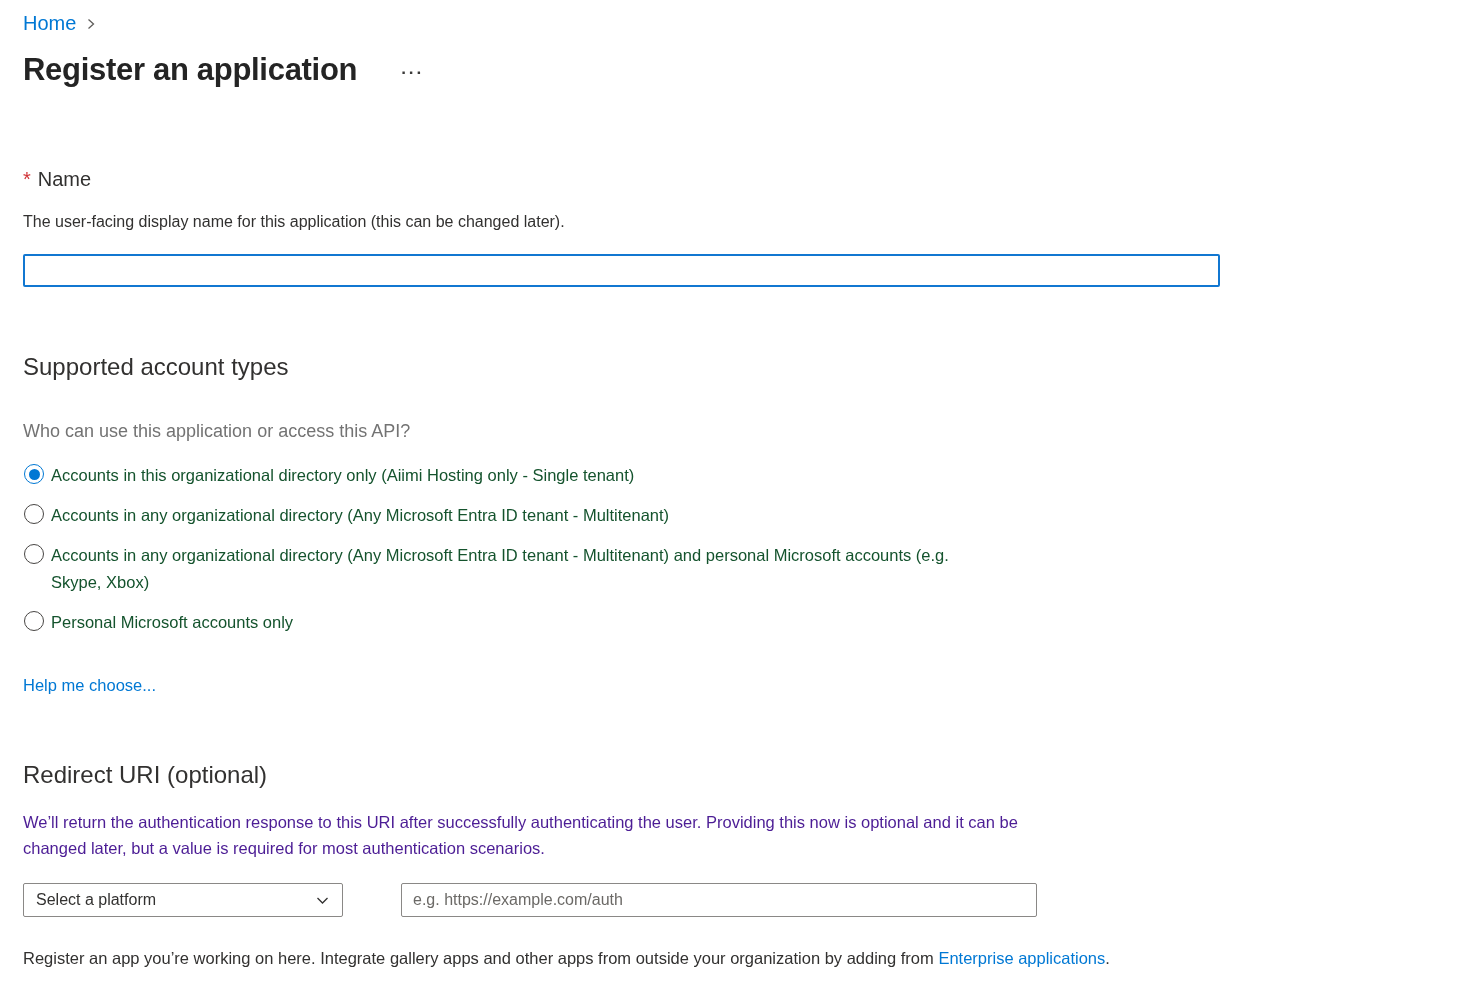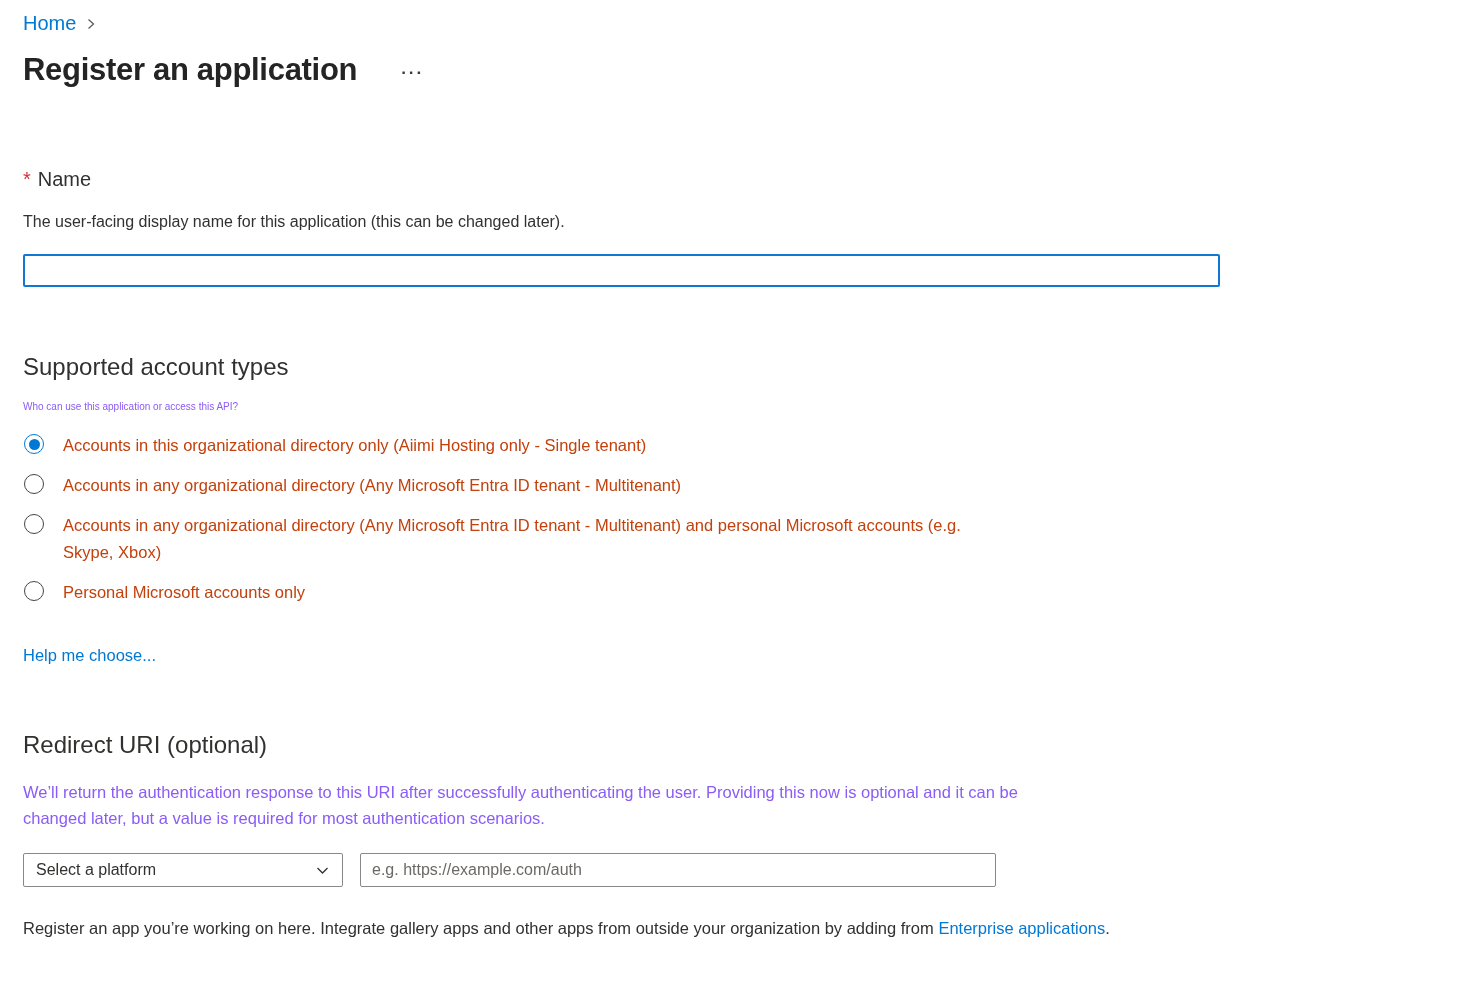--- a/index.html
+++ b/index.html
@@ -35,44 +35,44 @@
   .name-input {
     margin-top: 23px;
     width: 1197px; height: 33px;
     border: 2px solid #1177d1; border-radius: 2px;
     font-size: 16px; font-family: inherit; color: #323130;
     padding: 0 8px; outline: none; display: block;
   }
 
   
   .section-heading { margin-top: 66px; font-size: 24px; color: #323130; font-weight: 400; }
-  .question { margin-top: 20px; font-size: 10px; color: #8b5cf6; }
+  .question { margin-top: 40px; font-size: 18px; color: #737373; }
 
   .radio-group { margin-top: 20px; }
   .radio-row { display: flex; align-items: flex-start; margin-bottom: 13px; cursor: pointer; }
   .radio-circle {
     flex: 0 0 auto;
     width: 20px; height: 20px; border-radius: 50%;
     border: 1px solid #484644; background: #fff;
     margin: 2px 0 0 1px;
     display: inline-flex; align-items: center; justify-content: center;
   }
   .radio-row.checked .radio-circle { border: 1.5px solid #0078d4; }
   .radio-dot { width: 0; height: 0; border-radius: 50%; background: #0078d4; }
   .radio-row.checked .radio-dot { width: 11px; height: 11px; }
-  .radio-label { margin-left: 19px; font-size: 16.5px; line-height: 27px; color: #c2410c; max-width: 945px; }
+  .radio-label { margin-left: 7px; font-size: 16.5px; line-height: 27px; color: #14532d; max-width: 945px; }
 
   .help-link {
     display: inline-block; margin-top: 27px;
     color: #0078d4; font-size: 16.5px; text-decoration: none; cursor: pointer;
   }
 
   
-  .redirect-desc { margin-top: 20px; font-size: 16.5px; line-height: 26px; color: #8b5cf6; max-width: 1010px; }
-  .controls-row { margin-top: 22px; display: flex; align-items: center; }
+  .redirect-desc { margin-top: 20px; font-size: 16.5px; line-height: 26px; color: #4c1d95; max-width: 1010px; }
+  .controls-row { margin-top: 22px; display: flex; align-items: center; gap: 41px; }
   .platform-select {
     width: 320px; height: 34px;
     border: 1px solid #8a8886; border-radius: 2px;
     display: flex; align-items: center; justify-content: space-between;
     padding: 0 12px; cursor: pointer; background: #fff;
   }
   .platform-select .select-value { font-size: 16px; color: #323130; }
   .select-chevron { display: inline-flex; align-items: center; color: #323130; }
   .uri-input {
     margin-left: 17px;

